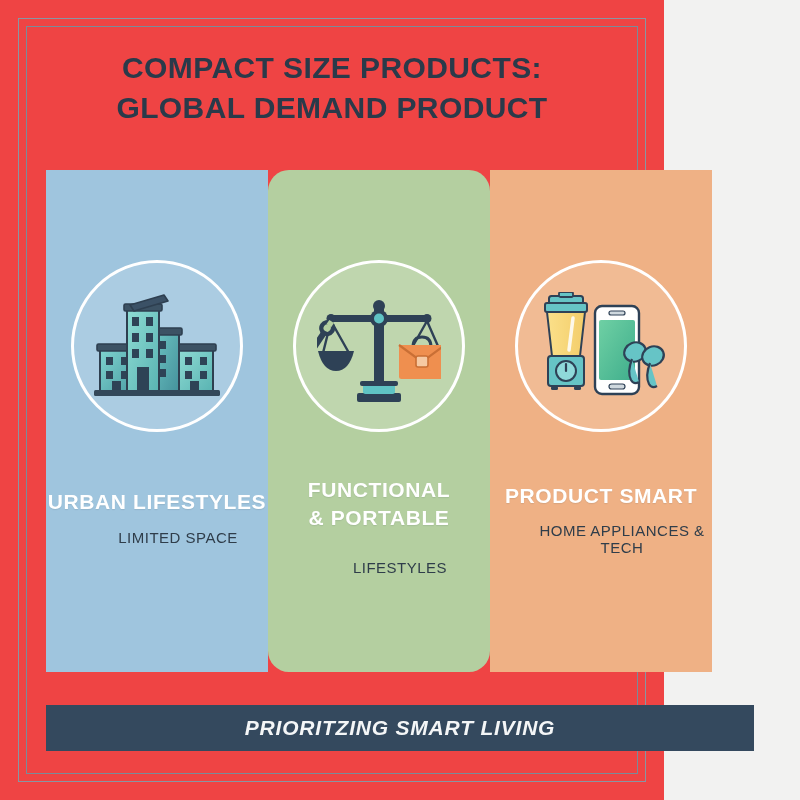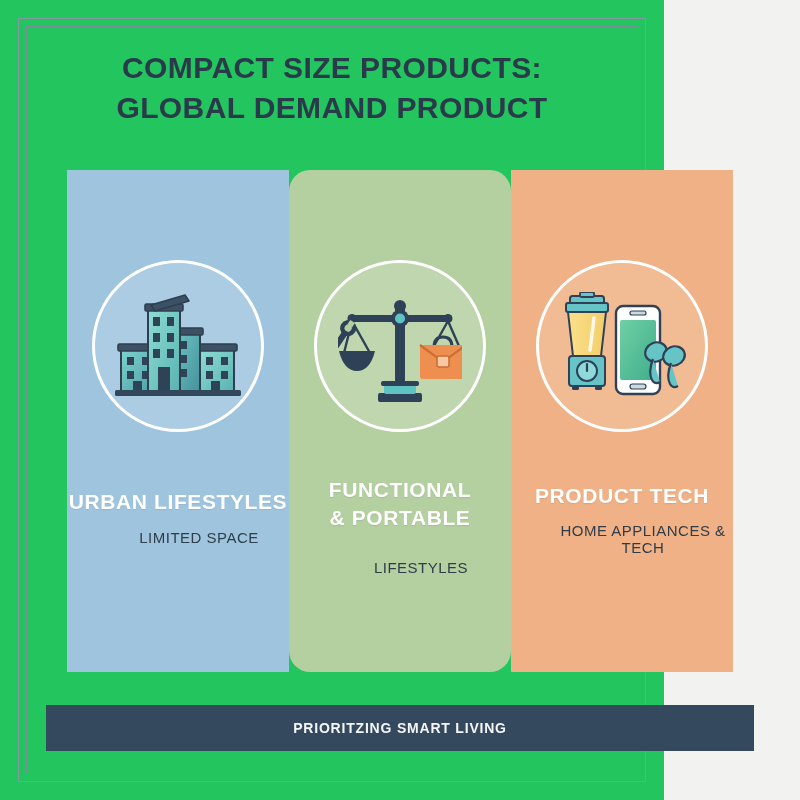--- a/index.html
+++ b/index.html
@@ -12,21 +12,21 @@
     height: 800px;
     background: #f2f2f1;
     font-family: "Liberation Sans", sans-serif;
     overflow: hidden;
   }
 
   #poster {
     position: relative;
     width: 664px;
     height: 800px;
-    background: #22c55e;
+    background: #ef4444;
     box-sizing: border-box;
   }
 
   
   .frame-outer {
     position: absolute;
     left: 18px;  top: 18px;
     right: 18px; bottom: 18px;
     border: 1.5px solid #8796a3;
     box-sizing: border-box;
@@ -56,21 +56,21 @@
   .title-line { display: block; white-space: nowrap; }
 
   
   .columns {
     position: absolute;
     left: 46px;
     top: 170px;
     width: 708px;
     height: 502px;
     display: flex;
-    justify-content: center;
+    justify-content: flex-start;
   }
   .column {
     width: 222px;
     height: 502px;
     position: relative;
     box-sizing: border-box;
     display: flex;
     flex-direction: column;
     align-items: center;
   }
@@ -125,22 +125,23 @@
     position: absolute;
     left: 46px;
     top: 705px;
     width: 708px;
     height: 46px;
     display: flex;
     align-items: center;
     justify-content: center;
     color: #f4f6f7;
     font-weight: bold;
-    font-size: 14px;
+    font-size: 21px;
     letter-spacing: 0.8px;
+    font-style: italic;
   }
 </style>
 </head>
 <body>
 
 <div id="poster">
 
   <div class="frame-outer"></div>
   <div class="frame-inner"></div>
 
@@ -303,21 +304,21 @@
 
             <ellipse cx="100" cy="60" rx="11" ry="9.5" fill="#66c4c6" transform="rotate(-22 100 60)"></ellipse>
             <path d="M97 67 Q92 80 96 88 Q99 93 104 90" fill="#66c4c6"></path>
 
             <ellipse cx="118" cy="64" rx="11" ry="9.5" fill="#66c4c6" transform="rotate(-22 118 64)"></ellipse>
             <path d="M115 71 Q110 84 114 92 Q117 97 122 94" fill="#66c4c6"></path>
           </g>
         </svg>
       </div>
 
-      <div class="col-label">PRODUCT TECH</div>
+      <div class="col-label">PRODUCT SMART</div>
       <div class="col-sublabel">HOME APPLIANCES &amp; TECH</div>
     </div>
 
   </div>
 
   <div class="footer-banner" style="background:#34495e;">
     <span>PRIORITZING SMART LIVING</span>
   </div>
 
 </div>

